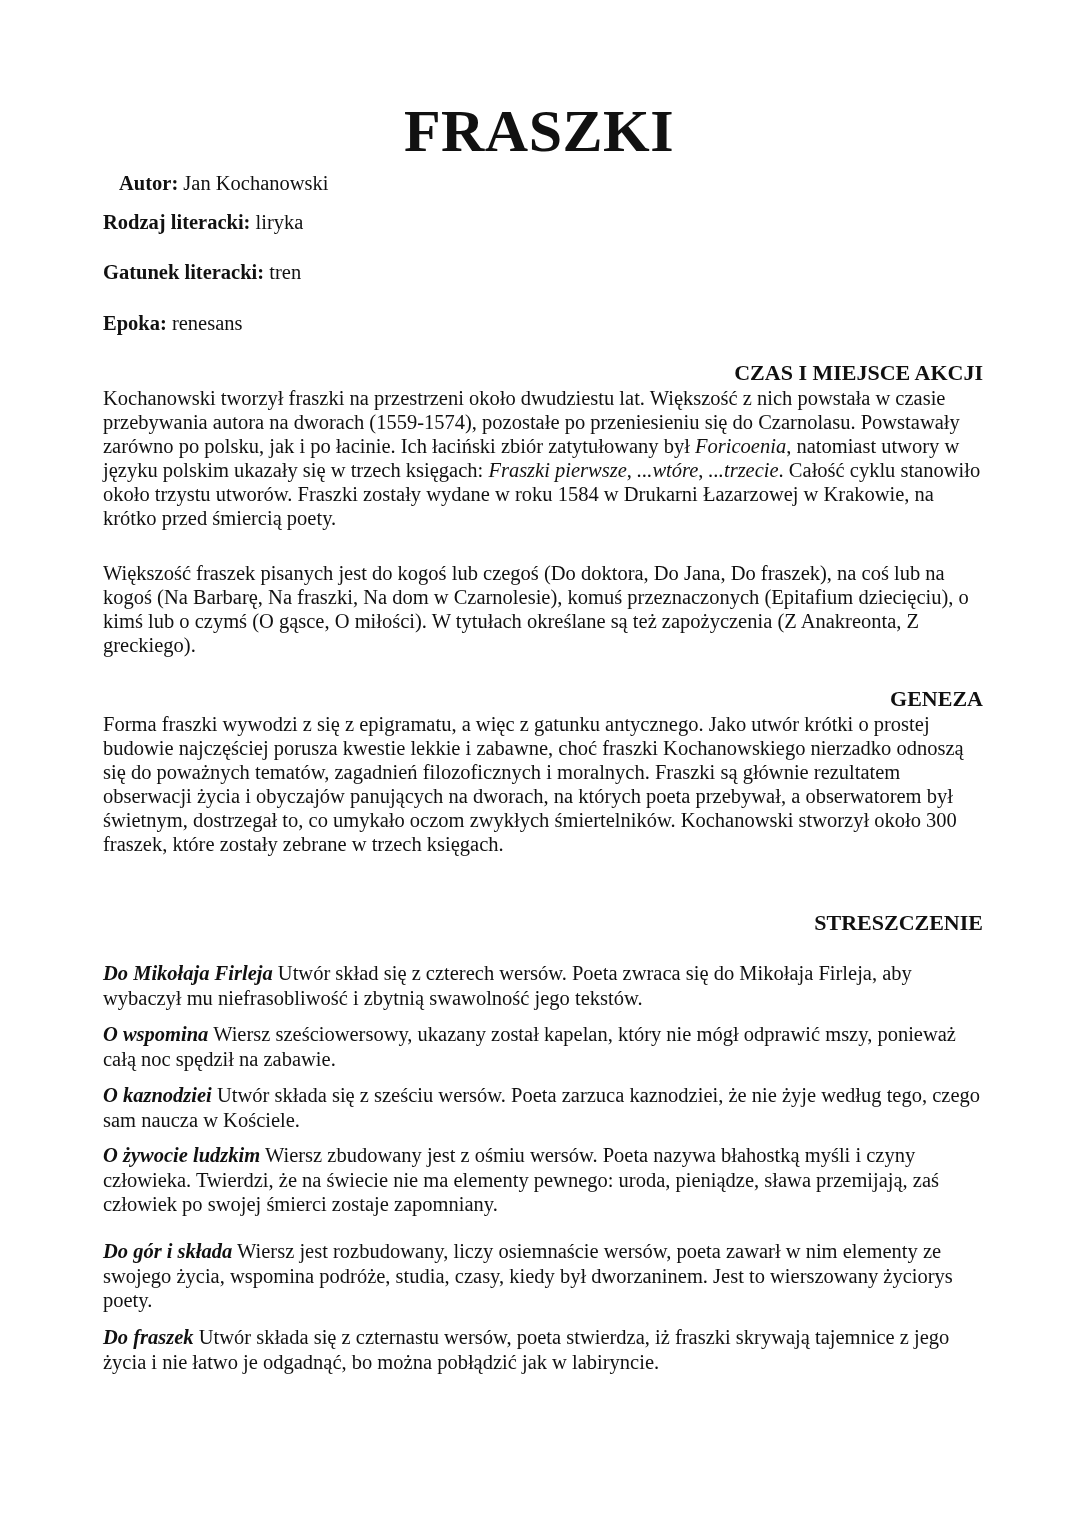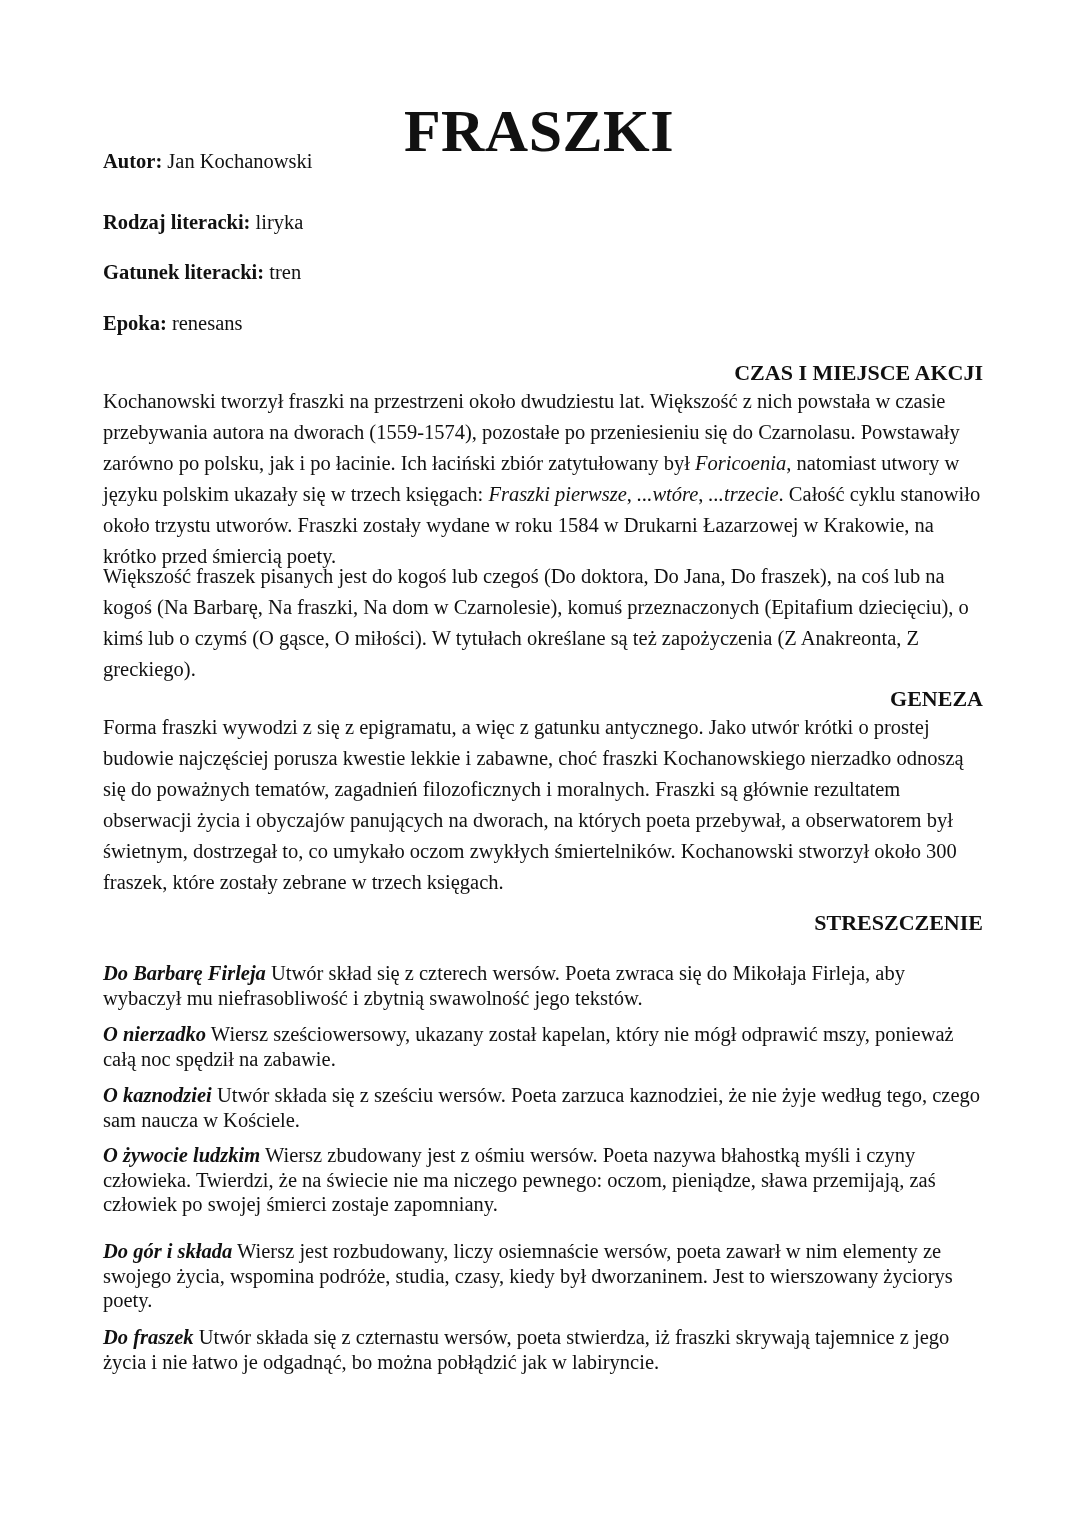--- a/index.html
+++ b/index.html
@@ -49,21 +49,21 @@
     }
     .section h2 {
       font-size: 22px;
       font-weight: bold;
       line-height: 24.7px;
       margin: 0;
       text-align: right;
     }
     .section p {
       font-size: 20.5px;
-      line-height: 31px;
+      line-height: 24px;
       margin: 0;
     }
     .entry {
       position: absolute;
       left: 0;
       width: 880px;
       font-size: 20.5px;
       line-height: 24.7px;
       margin: 0;
     }
@@ -73,21 +73,21 @@
     }
     i { font-style: italic; }
   </style>
 </head>
 <body>
 
 <div class="page">
 
   <h1 class="title">FRASZKI</h1>
 
-  <p class="meta" style="top:149px;"><b>Autor:</b><span> Jan Kochanowski</span></p>
+  <p class="meta" style="top:171px;margin-left:16px;"><b>Autor:</b><span> Jan Kochanowski</span></p>
   <p class="meta" style="top:210px;"><b>Rodzaj literacki:</b><span> liryka</span></p>
   <p class="meta" style="top:260px;"><b>Gatunek literacki:</b><span> tren</span></p>
   <p class="meta" style="top:311px;"><b>Epoka:</b><span> renesans</span></p>
 
   <div class="section" style="top:361px;">
     <h2>CZAS I MIEJSCE AKCJI</h2>
     <p><span>Kochanowski tworzył fraszki na przestrzeni około dwudziestu lat. Większość z nich powstała w czasie przebywania autora na dworach (1559-1574), pozostałe po przeniesieniu się do Czarnolasu. Powstawały zarówno po polsku, jak i po łacinie. Ich łaciński zbiór zatytułowany był </span><i>Foricoenia</i><span>, natomiast utwory w języku polskim ukazały się w trzech księgach: </span><i>Fraszki pierwsze</i><span>, </span><i>...wtóre</i><span>, </span><i>...trzecie</i><span>. Całość cyklu stanowiło około trzystu utworów. Fraszki zostały wydane w roku 1584 w Drukarni Łazarzowej w Krakowie, na krótko przed śmiercią poety.</span></p>
   </div>
 
   <div class="section" style="top:561px;">
@@ -96,25 +96,25 @@
 
   <div class="section" style="top:687px;">
     <h2>GENEZA</h2>
     <p>Forma fraszki wywodzi z się z epigramatu, a więc z gatunku antycznego. Jako utwór krótki o prostej budowie najczęściej porusza kwestie lekkie i zabawne, choć fraszki Kochanowskiego nierzadko odnoszą się do poważnych tematów, zagadnień filozoficznych i moralnych. Fraszki są głównie rezultatem obserwacji życia i obyczajów panujących na dworach, na których poeta przebywał, a obserwatorem był świetnym, dostrzegał to, co umykało oczom zwykłych śmiertelników. Kochanowski stworzył około 300 fraszek, które zostały zebrane w trzech księgach.</p>
   </div>
 
   <div class="section" style="top:911px;">
     <h2>STRESZCZENIE</h2>
   </div>
 
-  <p class="entry" style="top:961px;"><span class="etitle">Do Barbarę Firleja</span><span> Utwór skład się z czterech wersów. Poeta zwraca się do Mikołaja Firleja, aby wybaczył mu niefrasobliwość i zbytnią swawolność jego tekstów.</span></p>
+  <p class="entry" style="top:961px;"><span class="etitle">Do Mikołaja Firleja</span><span> Utwór skład się z czterech wersów. Poeta zwraca się do Mikołaja Firleja, aby wybaczył mu niefrasobliwość i zbytnią swawolność jego tekstów.</span></p>
 
-  <p class="entry" style="top:1022px;"><span class="etitle">O nierzadko</span><span> Wiersz sześciowersowy, ukazany został kapelan, który nie mógł odprawić mszy, ponieważ całą noc spędził na zabawie.</span></p>
+  <p class="entry" style="top:1022px;"><span class="etitle">O wspomina</span><span> Wiersz sześciowersowy, ukazany został kapelan, który nie mógł odprawić mszy, ponieważ całą noc spędził na zabawie.</span></p>
 
   <p class="entry" style="top:1083px;"><span class="etitle">O kaznodziei</span><span> Utwór składa się z sześciu wersów. Poeta zarzuca kaznodziei, że nie żyje według tego, czego sam naucza w Kościele.</span></p>
 
-  <p class="entry" style="top:1143px;"><span class="etitle">O żywocie ludzkim</span><span> Wiersz zbudowany jest z ośmiu wersów. Poeta nazywa błahostką myśli i czyny człowieka. Twierdzi, że na świecie nie ma niczego pewnego: oczom, pieniądze, sława przemijają, zaś człowiek po swojej śmierci zostaje zapomniany.</span></p>
+  <p class="entry" style="top:1143px;"><span class="etitle">O żywocie ludzkim</span><span> Wiersz zbudowany jest z ośmiu wersów. Poeta nazywa błahostką myśli i czyny człowieka. Twierdzi, że na świecie nie ma elementy pewnego: uroda, pieniądze, sława przemijają, zaś człowiek po swojej śmierci zostaje zapomniany.</span></p>
 
   <p class="entry" style="top:1239px;"><span class="etitle">Do gór i składa</span><span> Wiersz jest rozbudowany, liczy osiemnaście wersów, poeta zawarł w nim elementy ze swojego życia, wspomina podróże, studia, czasy, kiedy był dworzaninem. Jest to wierszowany życiorys poety.</span></p>
 
   <p class="entry" style="top:1325px;font-family:Liberation Serif, serif;"><span class="etitle">Do fraszek</span><span> Utwór składa się z czternastu wersów, poeta stwierdza, iż fraszki skrywają tajemnice z jego życia i nie łatwo je odgadnąć, bo można pobłądzić jak w labiryncie.</span></p>
 
 </div>
 
 </body></html>

